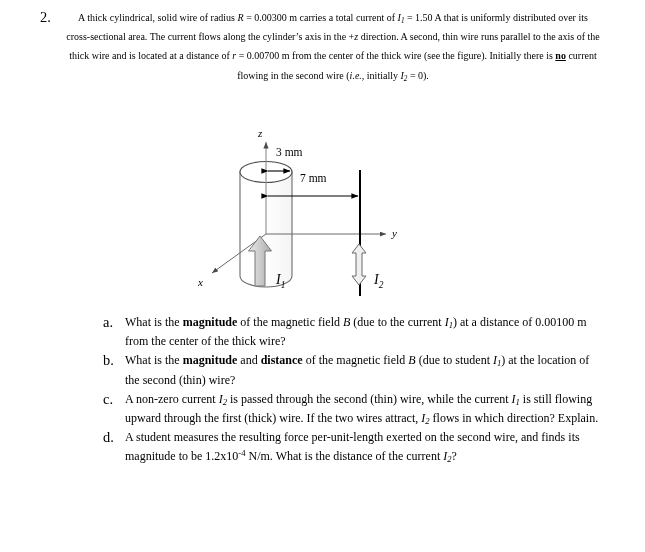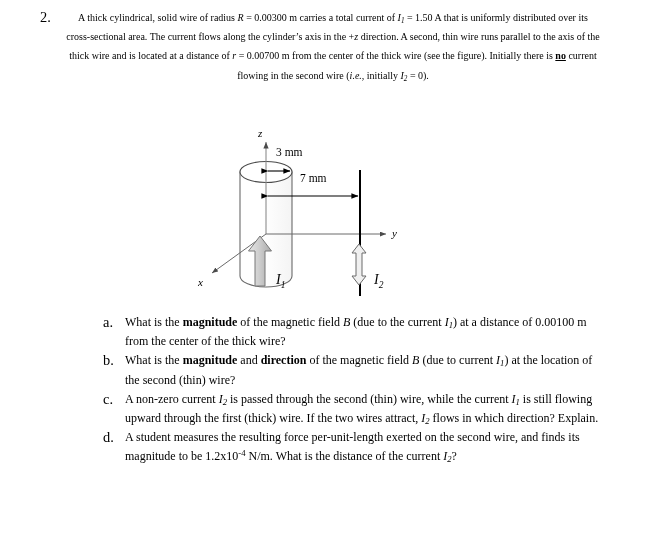--- a/index.html
+++ b/index.html
@@ -168,21 +168,21 @@
 <div id="subquestions">
   <div class="sub-row">
     <div class="sub-letter">a.</div>
     <div class="sub-text">
       <p><span>What is the </span><b>magnitude</b><span> of the magnetic field </span><i>B</i><span> (due to the current </span><i>I</i><sub style="font-style: italic;">1</sub><span>) at a distance of 0.00100 m from the center of the thick wire?</span></p>
     </div>
   </div>
   <div class="sub-row">
     <div class="sub-letter">b.</div>
     <div class="sub-text">
-      <p><span>What is the </span><b>magnitude</b><span> and </span><b>direction</b><span> of the magnetic field </span><i>B</i><span> (due to current </span><i>I</i><sub style="font-style: italic;">1</sub><span>) at the location of the second (thin) wire?</span></p>
+      <p><span>What is the </span><b>magnitude</b><span> and </span><b>distance</b><span> of the magnetic field </span><i>B</i><span> (due to student </span><i>I</i><sub style="font-style: italic;">1</sub><span>) at the location of the second (thin) wire?</span></p>
     </div>
   </div>
   <div class="sub-row">
     <div class="sub-letter">c.</div>
     <div class="sub-text">
       <p><span>A non-zero current </span><i>I</i><sub style="font-style: italic;">2</sub><span> is passed through the second (thin) wire, while the current </span><i>I</i><sub style="font-style: italic;">1</sub><span> is still flowing upward through the first (thick) wire. If the two wires </span><span class="ul">attract</span><span>, </span><i>I</i><sub style="font-style: italic;">2</sub><span> flows in which direction?  Explain.</span></p>
     </div>
   </div>
   <div class="sub-row">
     <div class="sub-letter">d.</div>

